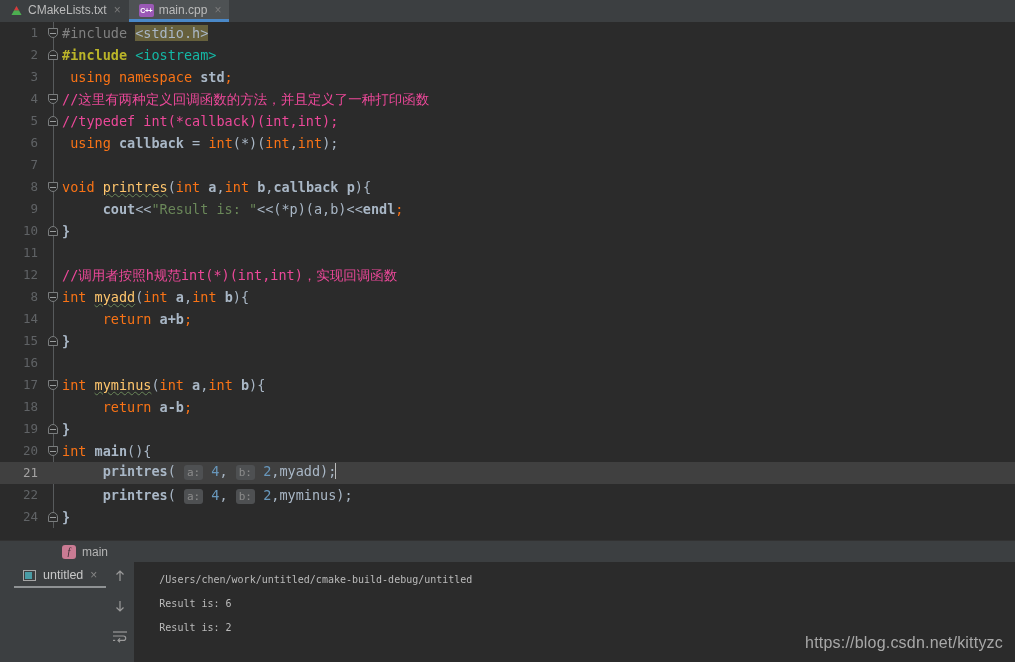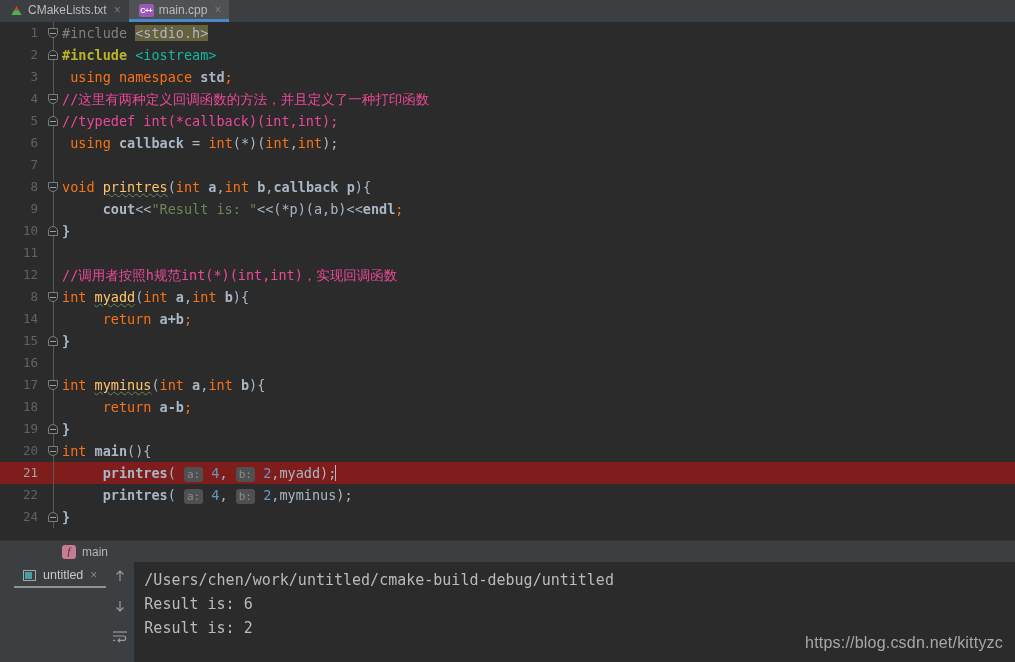--- a/index.html
+++ b/index.html
@@ -93,21 +93,21 @@
   }
   .line {
     position: relative;
     height: 22px;
     line-height: 22px;
     display: flex;
     align-items: stretch;
     font-size: 13.5px;
     white-space: pre;
   }
-  .line.current { background: #7f1d1d; }
+  .line.current { background: #404040; align-items: flex-end; }
   .gutter {
     width: 46px;
     flex: 0 0 46px;
     text-align: right;
     padding-right: 8px;
     box-sizing: border-box;
     color: #606366;
     font-size: 12.5px;
     font-family: "DejaVu Sans Mono", monospace;
     position: relative;
@@ -282,24 +282,25 @@
     display: flex;
     align-items: center;
     justify-content: center;
   }
   .side-icon svg { display:block; }
   .console {
     flex: 1 1 auto;
     padding: 6px 0 0 10px;
     color: #bbbbbb;
     font-family: "DejaVu Sans Mono", monospace;
-    font-size: 15px;
+    font-size: 10px;
     line-height: 24px;
     position: relative;
     overflow: hidden;
+    margin-left: 15px;
   }
   .console-line { white-space: pre; }
 
   .watermark {
     position: absolute;
     right: 12px;
     bottom: 10px;
     font-family: "Liberation Sans", sans-serif;
     font-size: 16px;
     color: #a8a8a8;

